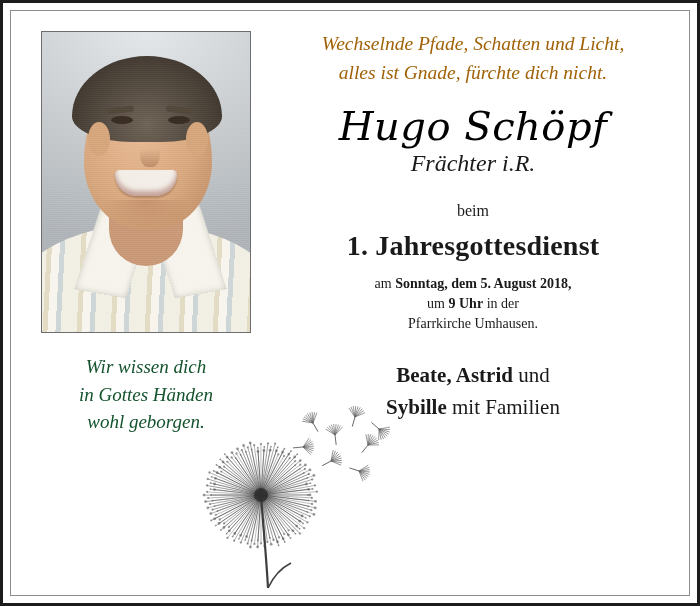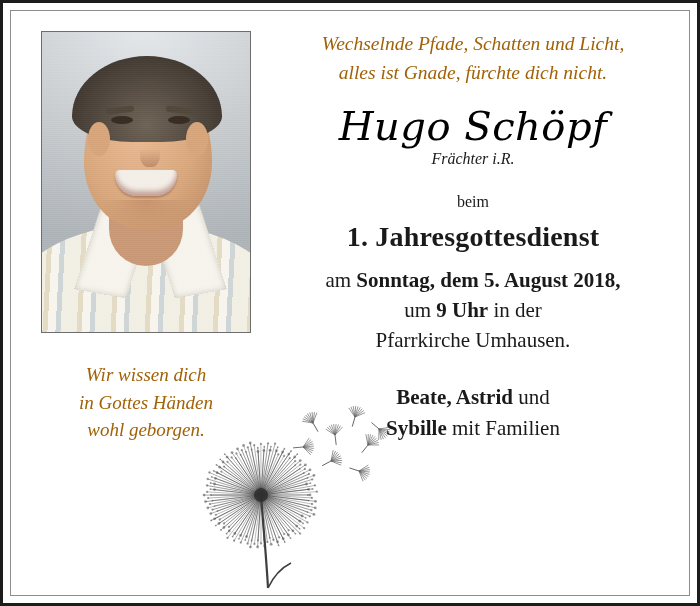--- a/index.html
+++ b/index.html
@@ -173,26 +173,26 @@
   }
   .portrait .grain {
     position: absolute;
     inset: 0;
     background:
       repeating-linear-gradient(0deg, rgba(255,255,255,.035) 0 1px, rgba(0,0,0,.035) 1px 2px);
     mix-blend-mode: overlay;
   }
 
   .left-caption {
-    margin-top: 28px;
+    margin-top: 20px;
     font-family: "Liberation Serif", serif;
     font-style: italic;
     font-size: 19px;
     line-height: 1.45;
-    color: #a16207;
+    color: #14532d;
   }
   .left-caption div { white-space: nowrap; }
 
   
   .right-col {
     position: absolute;
     left: 268px;
     top: 26px;
     width: 404px;
     text-align: center;
@@ -213,35 +213,35 @@
     font-family: "DejaVu Serif", serif;
     font-style: italic;
     font-size: 40px;
     letter-spacing: 0.5px;
     line-height: 1.1;
     color: #000000;
   }
   .role {
     margin-top: 2px;
     font-style: italic;
-    font-size: 16px;
+    font-size: 24px;
   }
   .beim {
     margin-top: 25px;
     font-size: 16px;
   }
   .service {
     margin-top: 10px;
     font-weight: bold;
     font-size: 28px;
     letter-spacing: 0.2px;
   }
   .when {
     margin-top: 12px;
-    font-size: 21px;
+    font-size: 14px;
     line-height: 1.45;
   }
   .when b { font-weight: bold; }
   .family {
     margin-top: 26px;
     font-size: 21px;
     line-height: 1.5;
   }
   .family b { font-weight: bold; }
 

